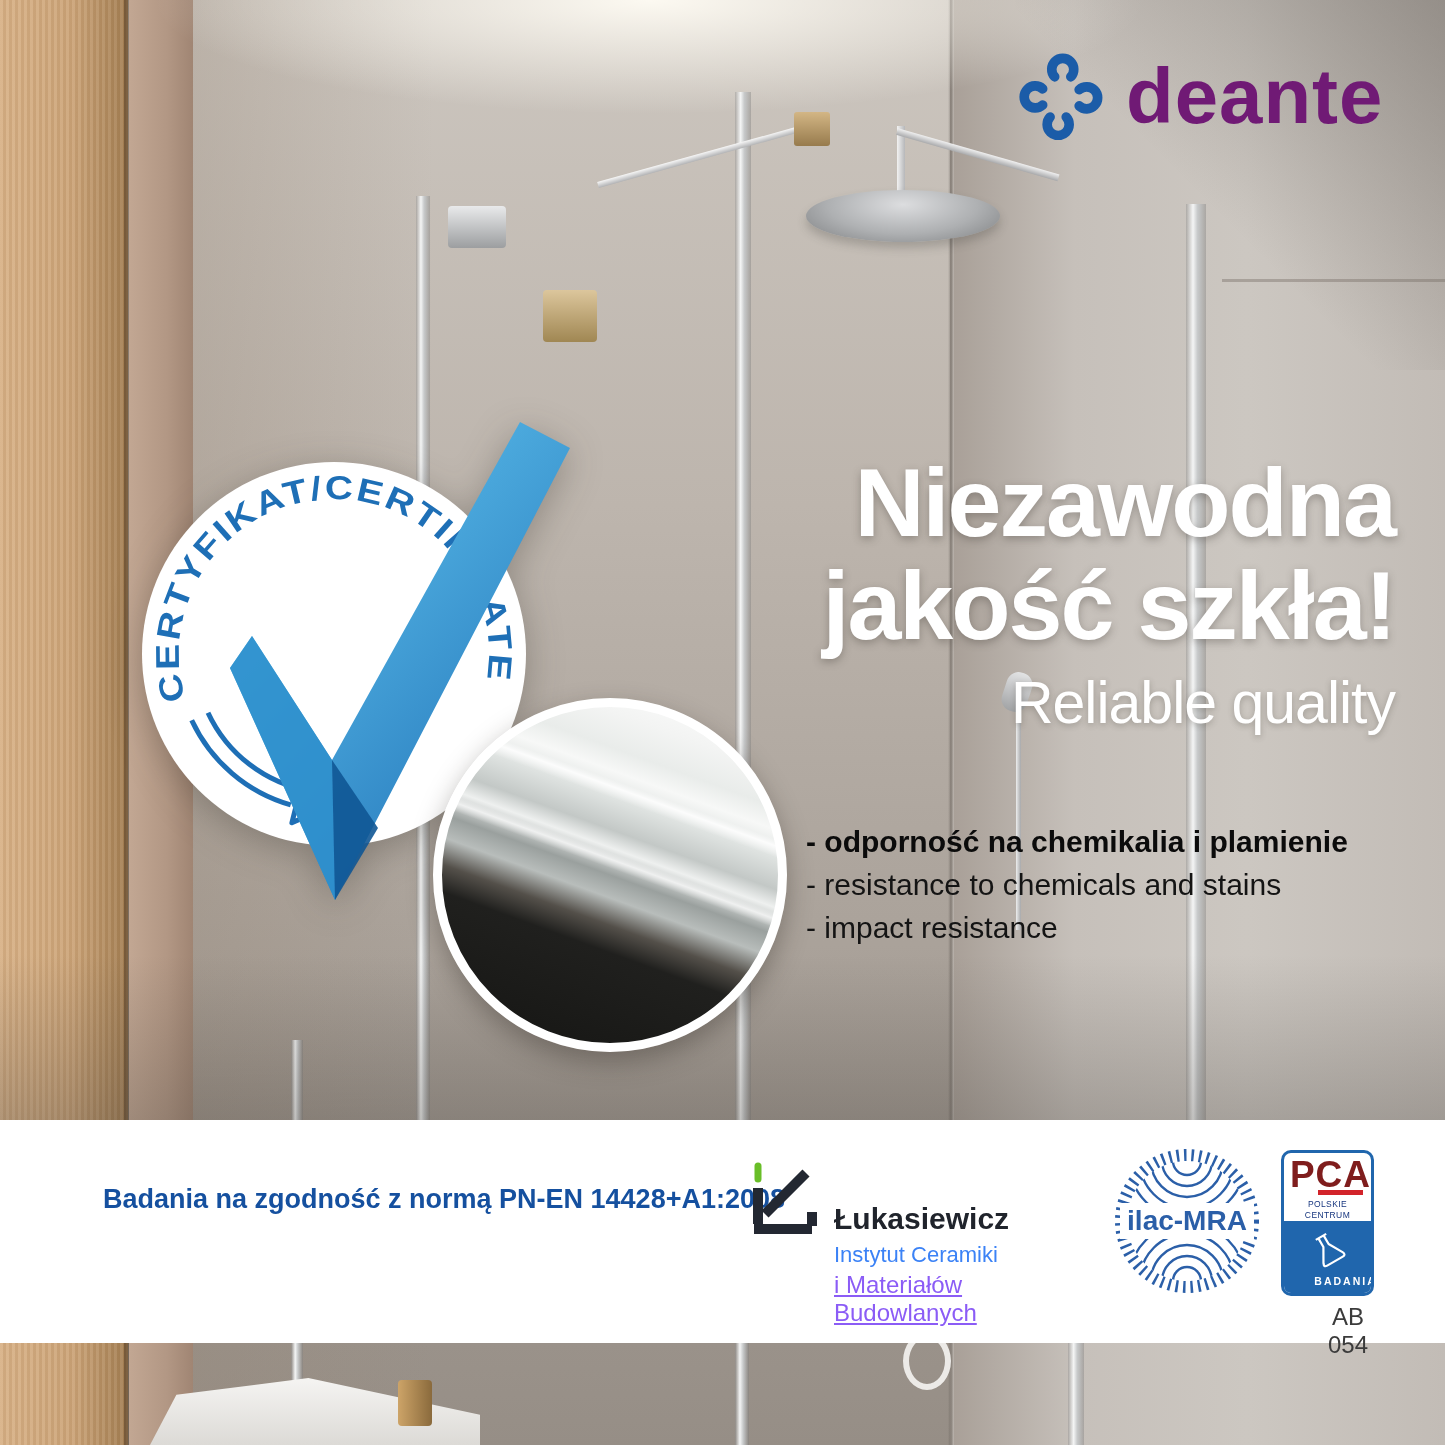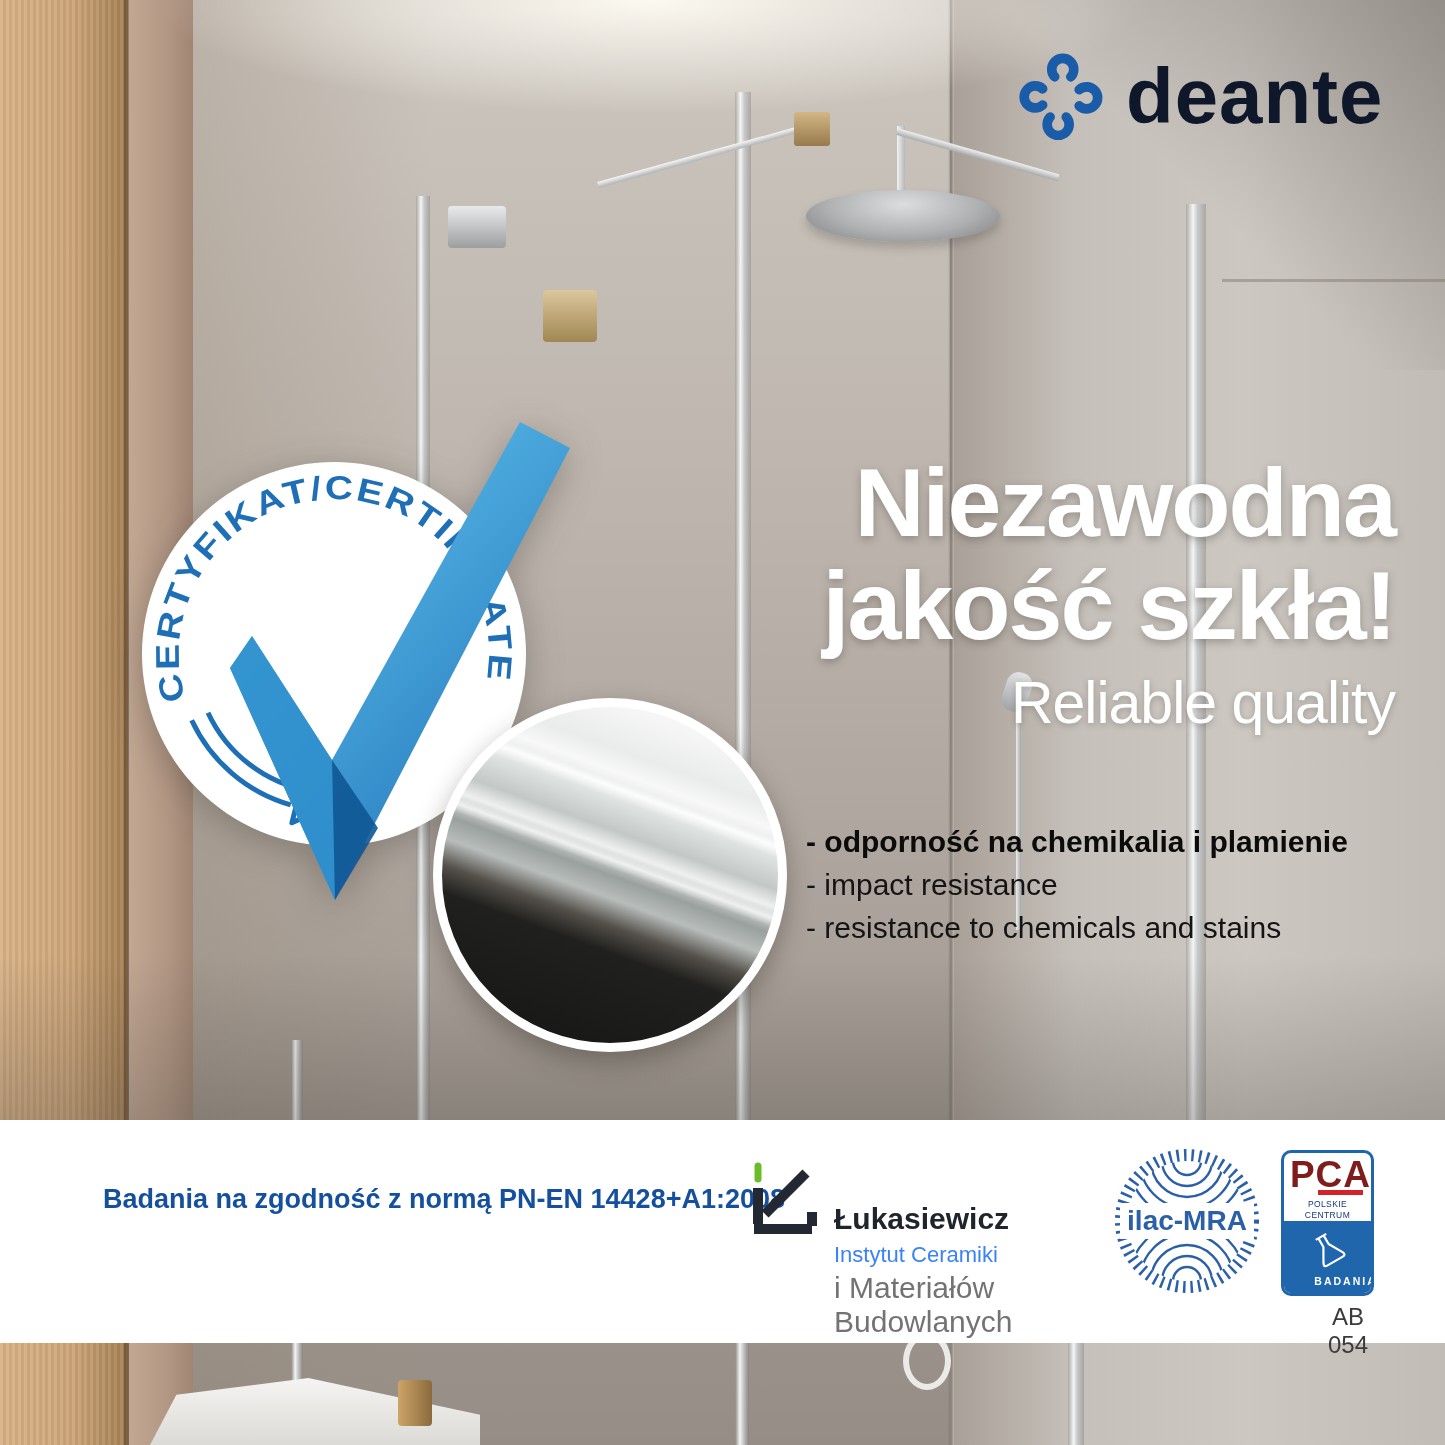--- a/index.html
+++ b/index.html
@@ -62,21 +62,21 @@
     border:6px solid #eceae7;}
   .tray{position:absolute;left:150px;top:1378px;width:330px;height:67px;
     clip-path:polygon(0% 100%,8% 25%,48% 0%,100% 55%,100% 100%);
     background:linear-gradient(180deg,#f5f4f2,#dcdad6);}
   .handle-gold{position:absolute;left:398px;top:1380px;width:34px;height:46px;border-radius:4px;
     background:linear-gradient(90deg,#cda468,#8a6a3c);}
 
   
   .brand{position:absolute;left:1016px;top:52px;z-index:5;display:flex;align-items:center;}
   .brand-icon{width:88px;height:88px;}
-  .brand-word{margin-left:22px;font-size:78px;font-weight:700;letter-spacing:1px;color:#0f172a;line-height:88px;}
+  .brand-word{margin-left:22px;font-size:78px;font-weight:700;letter-spacing:1px;color:#701a75;line-height:88px;}
 
   
   .badge-svg{position:absolute;left:90px;top:400px;z-index:5;filter:drop-shadow(0 8px 18px rgba(40,35,30,.30));}
 
   
   .glass-circle{position:absolute;left:433px;top:698px;width:354px;height:354px;border-radius:50%;
     border:9px solid #ffffff;z-index:6;box-shadow:0 10px 26px rgba(40,35,30,.35);
     background:
       linear-gradient(200deg,rgba(255,255,255,0) 29%,rgba(255,255,255,.85) 30.5%,rgba(255,255,255,0) 33%,
         rgba(255,255,255,0) 45%,rgba(255,255,255,.7) 46.5%,rgba(255,255,255,0) 48.5%),
@@ -97,21 +97,21 @@
   
   .band{position:absolute;left:0;top:1120px;width:1445px;height:223px;background:#ffffff;z-index:10;}
   .compliance{position:absolute;left:103px;top:64px;}
   .compliance-pl{font-size:27px;font-weight:700;color:#15509f;}
   .compliance-en{font-size:26px;font-weight:400;color:#2e6ab3;margin-top:14px;}
 
   .lukasiewicz{position:absolute;left:748px;top:30px;width:360px;height:170px;}
   .luk-mark{position:absolute;left:0;top:8px;}
   .luk-name{position:absolute;left:86px;top:52px;font-size:30px;font-weight:700;color:#20242c;}
   .luk-line1{position:absolute;left:86px;top:92px;font-size:22px;color:#3b82f6;}
-  .luk-line2{position:absolute;left:86px;top:121px;font-size:30px;color:#737373;}
+  .luk-line2{position:absolute;left:86px;top:121px;font-size:24px;color:#8b5cf6;text-decoration:underline;}
 
   .ilac{position:absolute;left:1112px;top:26px;}
 
   .pca{position:absolute;left:1281px;top:30px;width:93px;}
   .pca-badge{position:relative;width:93px;height:146px;border:3px solid #2066ad;border-radius:10px;
     background:#ffffff;overflow:hidden;}
   .pca-abbr{display:block;text-align:right;margin-top:3px;font-size:37px;font-weight:700;color:#7f1d1d;letter-spacing:1px;line-height:38px;}
   .pca-underline{width:45px;height:5px;background:#d2232a;margin:-4px 8px 4px auto;}
   .pca-line{text-align:center;font-size:8.5px;font-weight:400;color:#16357e;letter-spacing:.4px;line-height:11px;}
   .pca-blue{position:absolute;left:0;right:0;bottom:0;height:72px;background:#2066ad;
@@ -197,22 +197,22 @@
   <div class="glass-circle"></div>
 
   <div class="headline">
     <div class="h-pl">Niezawodna</div>
     <div class="h-pl">jakość szkła!</div>
     <div class="h-en">Reliable quality</div>
   </div>
 
   <div class="features">
     <div class="feature bold">- odporność na chemikalia i plamienie</div>
+    <div class="feature">- resistance to chemicals and stains</div>
     <div class="feature">- impact resistance</div>
-    <div class="feature">- resistance to chemicals and stains</div>
   </div>
 
   <div class="band">
     <div class="compliance">
       <div class="compliance-pl">Badania na zgodność z normą PN-EN 14428+A1:2008</div>
     </div>
 
     <div class="lukasiewicz">
       <svg class="luk-mark" width="78" height="88" viewBox="0 0 78 88">
         <path d="M10 8 L10 21" stroke="#69be28" stroke-width="7" stroke-linecap="round" fill="none"></path>

